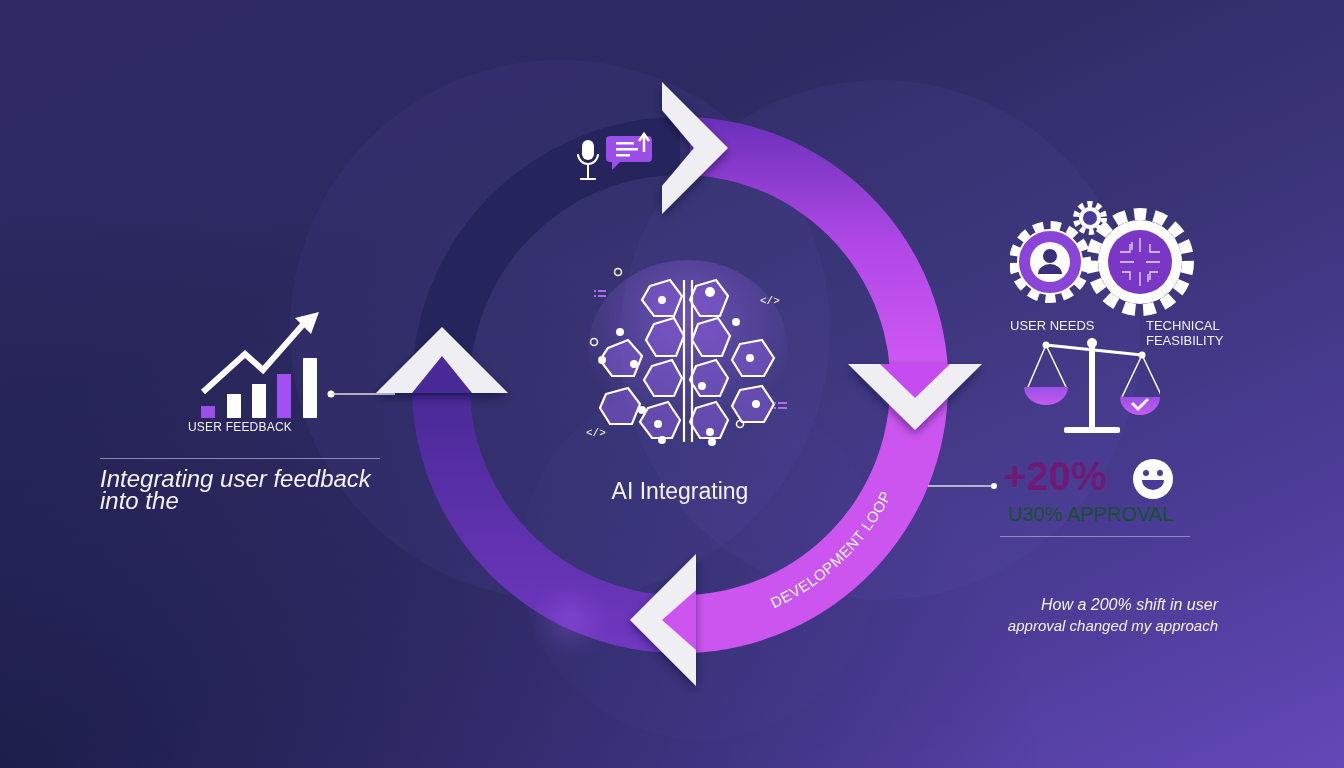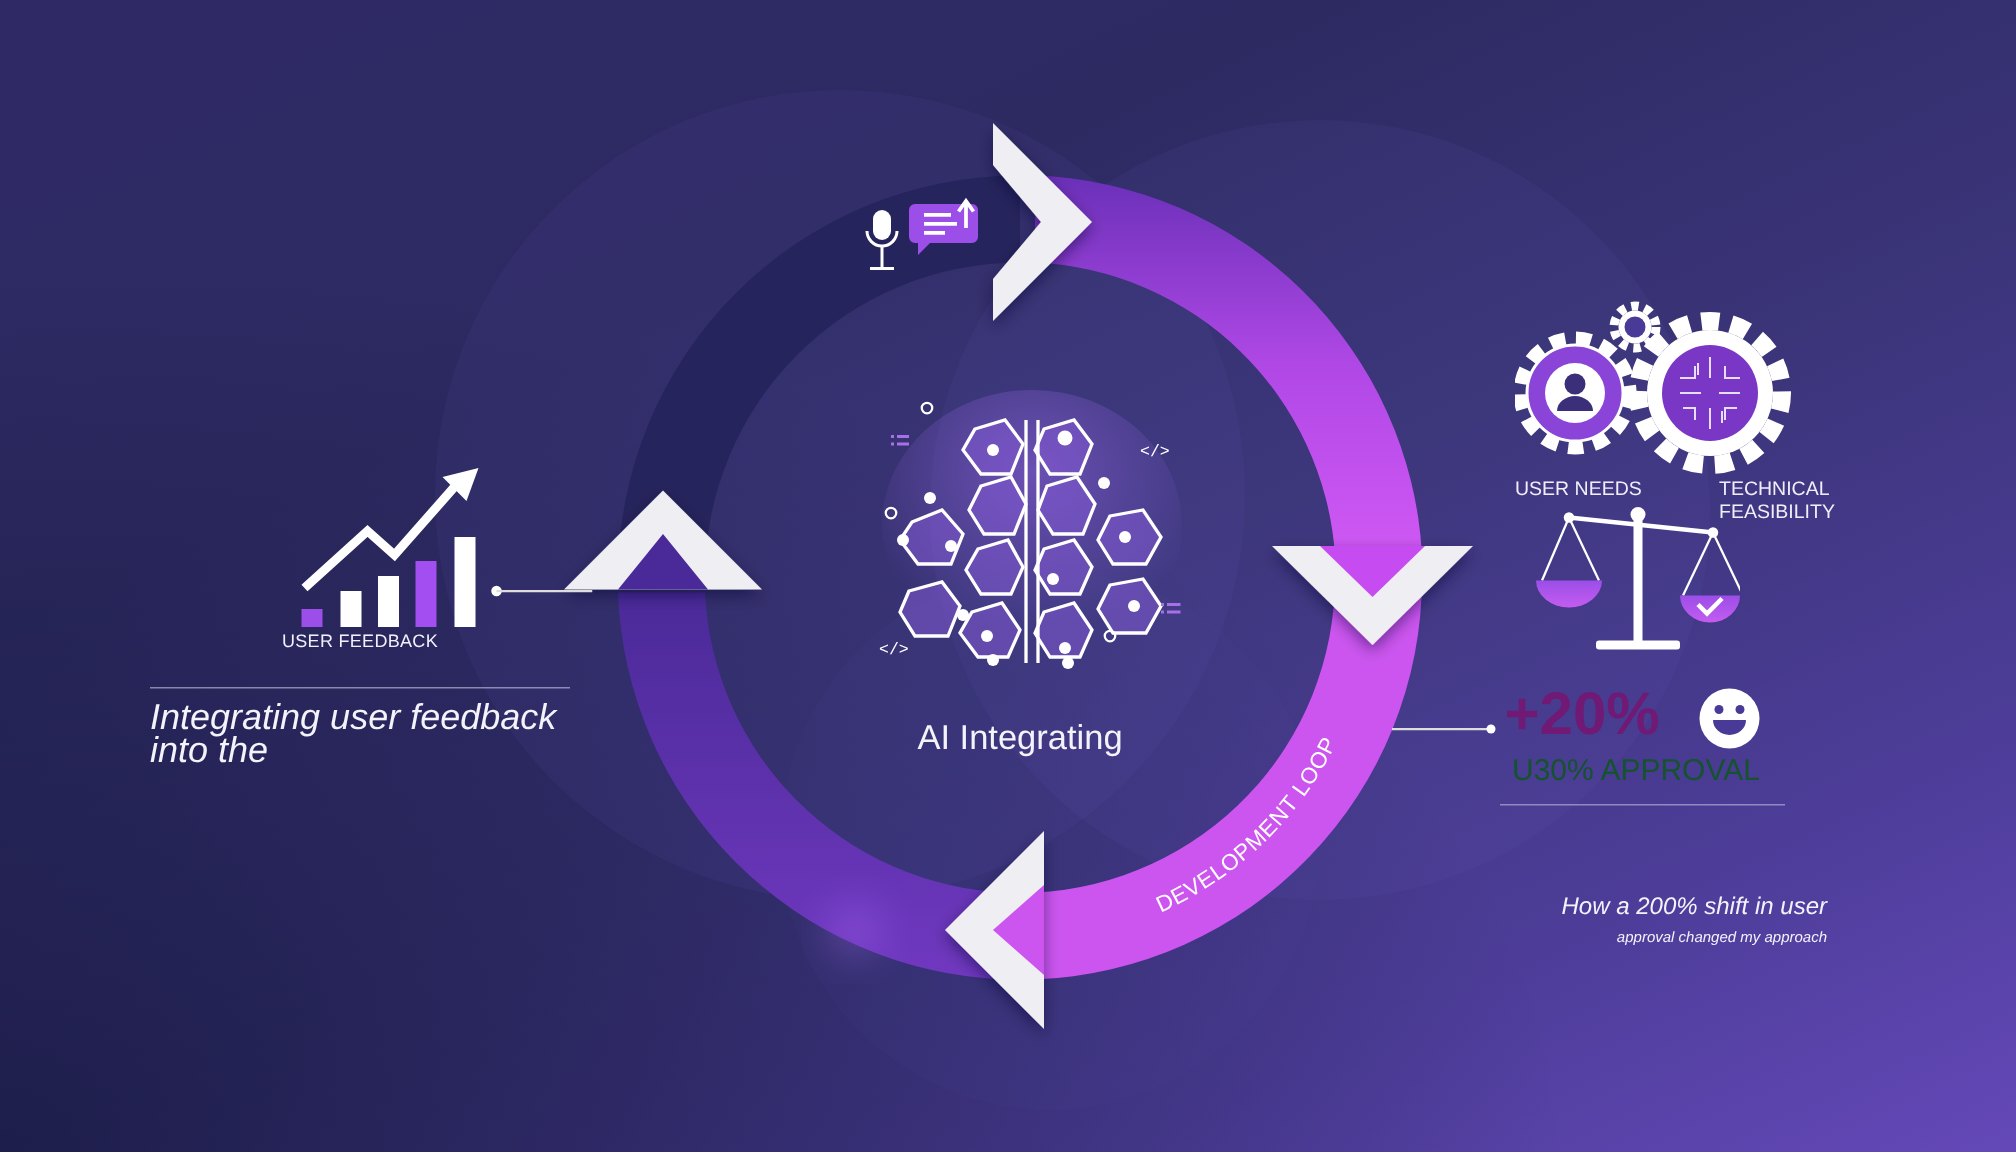--- a/index.html
+++ b/index.html
@@ -19,21 +19,21 @@
   .feedback-title { left:188px; top:420px; width:140px; font-size:12px; letter-spacing:0.2px; color:#f2f0fa; }
   .feedback-rule { left:100px; top:458px; width:280px; height:1px; background:rgba(220,215,240,0.55); }
   .feedback-desc { left:100px; top:468px; width:310px; font-style:italic; font-size:24px; line-height:22px; color:#f4f2fb; }
   .center-label { left:560px; top:478px; width:240px; text-align:center; font-size:23px; color:#f4f2fb; }
   .user-needs { left:1010px; top:318px; font-size:13px; color:#f0eefa; }
   .tech-feas { left:1130px; top:318px; font-size:13px; line-height:15px; color:#f0eefa;margin-left:16px; }
   .stat-big { left:1003px; top:454px; font-size:40px; font-weight:bold; color:#701a75; }
   .stat-sub { left:1008px; top:503px; font-size:20px; color:#14532d; }
   .stat-rule { left:1000px; top:536px; width:190px; height:1px; background:rgba(220,215,240,0.5); }
   .stat-desc { left:988px; top:550px; width:230px; text-align:right; font-style:italic; font-size:16px; line-height:21px; color:#f4f2fb;margin-top:44px; }
-  .stat-desc .l2 { font-size:10px; }
+  .stat-desc .l2 { font-size:15px; }
 </style>
 </head>
 <body>
 
 <div class="bg-shade"></div>
 
 <svg class="abs" style="left:0;top:0" width="1344" height="768">
   <circle cx="560" cy="330" r="270" fill="rgba(120,100,200,0.08)"></circle>
   <circle cx="880" cy="340" r="260" fill="rgba(120,100,200,0.08)"></circle>
   <circle cx="700" cy="560" r="180" fill="rgba(90,80,170,0.06)"></circle>

